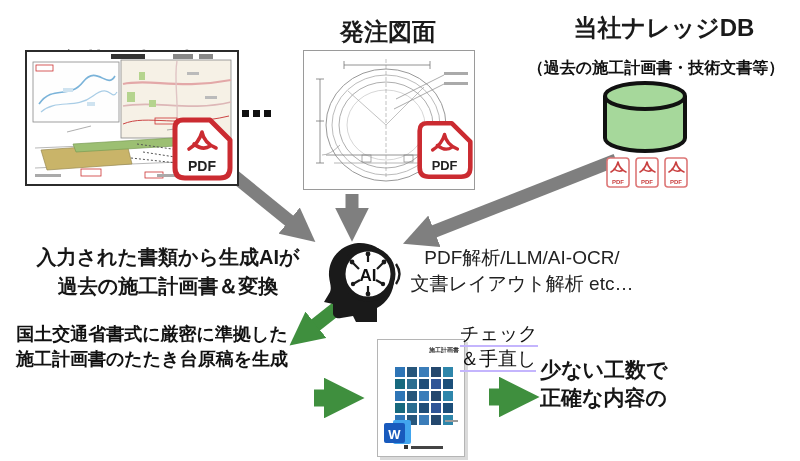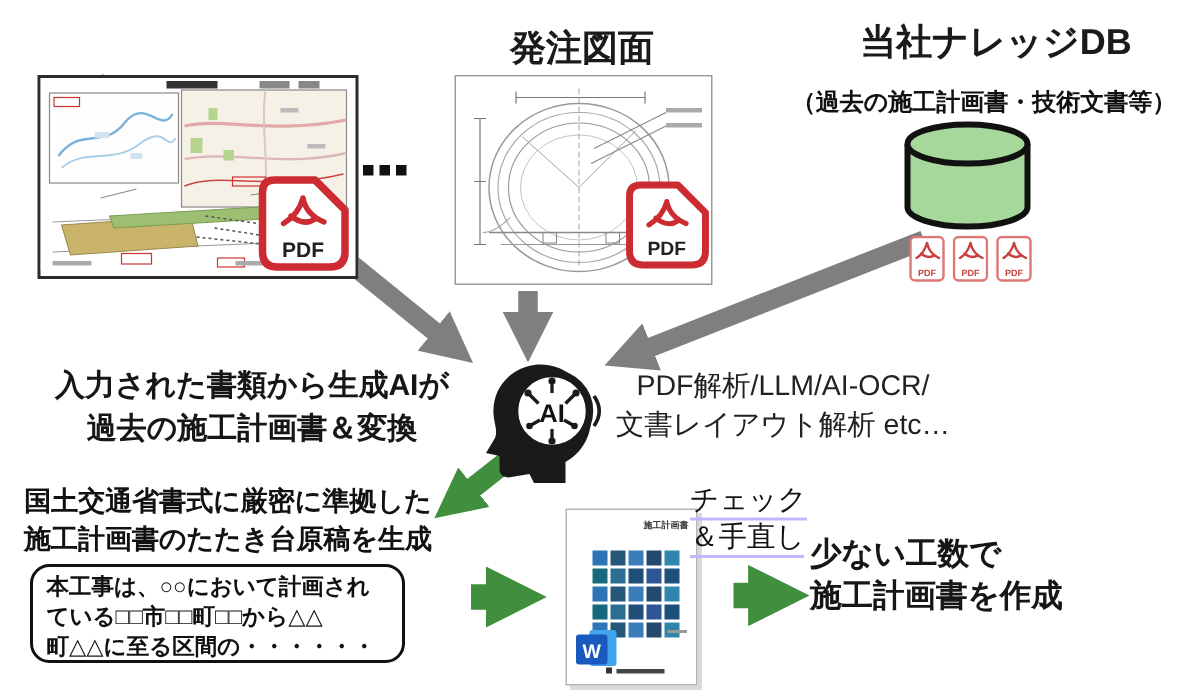--- a/index.html
+++ b/index.html
@@ -229,25 +229,20 @@
   <div class="abs tech layer2">
     <div>PDF解析/LLM/AI-OCR/</div>
     <div>文書レイアウト解析 etc…</div>
   </div>
 
   <div class="abs gen-cap layer2">
     <div>国土交通省書式に厳密に準拠した</div>
     <div>施工計画書のたたき台原稿を生成</div>
   </div>
 
-  <div class="abs sample-box layer2">
-    <div>本工事は、○○において計画され</div>
-    <div>ている□□市□□町□□から△△</div>
-    <div>町△△に至る区間の・・・・・・</div>
-  </div>
 
 
   <div class="abs doc layer2">
     <span class="doc-title">施工計画書</span>
     <div class="doc-grid">
         <i style="background: rgb(46, 117, 182);"></i>
         <i style="background: rgb(39, 86, 123);"></i>
         <i style="background: rgb(59, 125, 185);"></i>
         <i style="background: rgb(36, 72, 110);"></i>
         <i style="background: rgb(46, 134, 171);"></i>
@@ -282,16 +277,16 @@
     </svg>
   </div>
 
   <div class="abs check-label layer2">
     <div><span class="ul">チェック</span></div>
     <div><span class="ul">＆手直し</span></div>
   </div>
 
   <div class="abs result layer2">
     <div>少ない工数で</div>
-    <div>施工計画書を作成</div>
+    <div>正確な内容の</div>
   </div>
 
 </div>
 
 </body></html>

